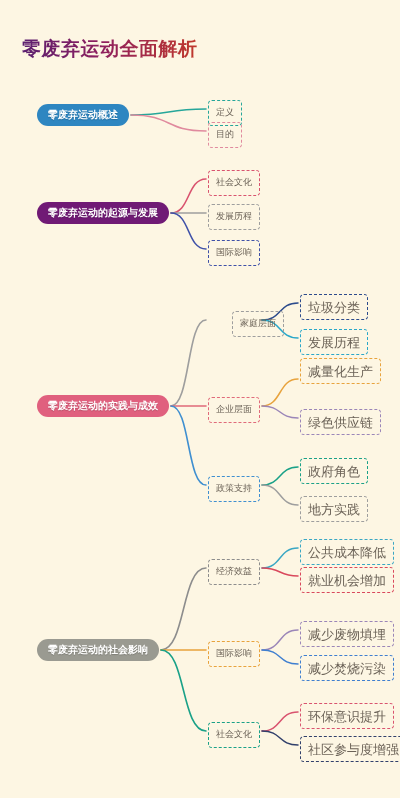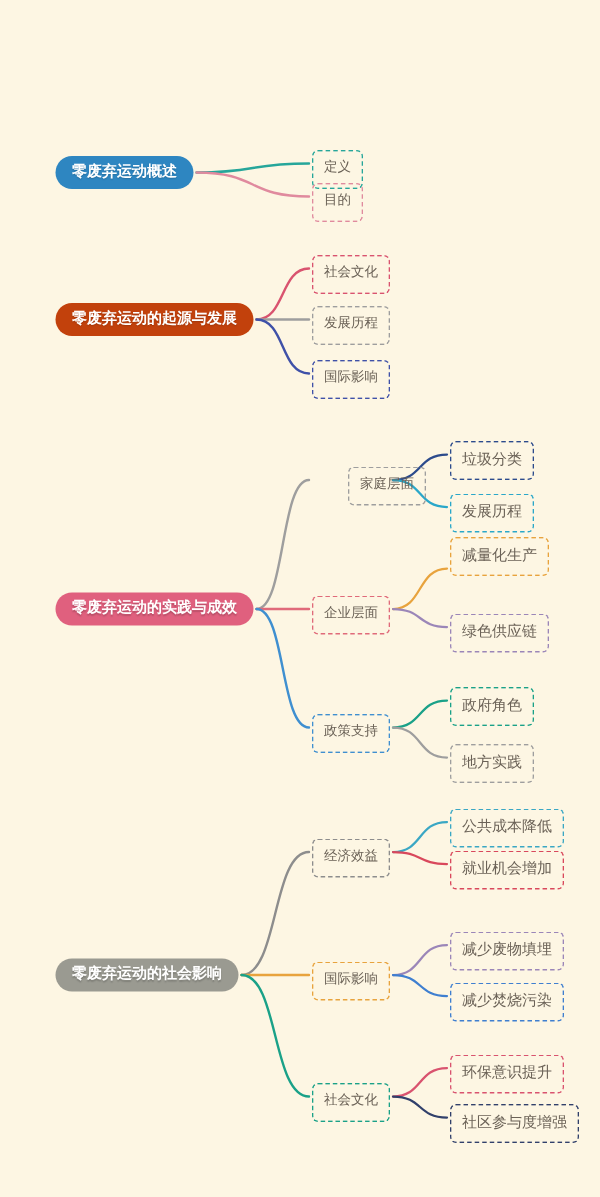--- a/index.html
+++ b/index.html
@@ -50,27 +50,28 @@
   
   .n2,.n3{
     height:19px;
     border-radius:4px;
     border:1.4px dashed;
     background:transparent;
     font-size:9px;
     padding:12px 7px;
     color:#6b6257;
   }
-  .n3{height:18px;font-size:10px;}
+  .n3{height:18px;font-size:13px;}
 </style>
 </head>
 <body>
 
 <div id="canvas">
 
+  <div class="title">零废弃运动全面解析</div>
 
   <svg class="links" id="links" viewBox="0 0 400 798" xmlns="http://www.w3.org/2000/svg">
     <defs>
       <linearGradient id="trunkgrad" x1="0" y1="0" x2="0" y2="1">
         <stop offset="0%" stop-color="#2e86c1"></stop>
         <stop offset="23%" stop-color="#27ae94"></stop>
         <stop offset="55%" stop-color="#d94f7c"></stop>
         <stop offset="72%" stop-color="#b08090"></stop>
         <stop offset="85%" stop-color="#9e9e9e"></stop>
         <stop offset="100%" stop-color="#9e9e9e"></stop>
@@ -99,21 +100,21 @@
       <path d="M262,650 C281.8,650 278.2,664 298,664" stroke="#3f7fd0" stroke-width="1.5" fill="none" stroke-linecap="round"></path>
       <path d="M161,650 C185.75,650 181.25,731 206,731" stroke="#1aa188" stroke-width="1.6" fill="none" stroke-linecap="round"></path>
       <path d="M262,731 C281.8,731 278.2,712 298,712" stroke="#d9536f" stroke-width="1.5" fill="none" stroke-linecap="round"></path>
       <path d="M262,731 C281.8,731 278.2,745 298,745" stroke="#31406b" stroke-width="1.5" fill="none" stroke-linecap="round"></path>
     </svg>
 
   <div id="nodes">
       <div class="node n1" style="left: 37px; background: rgb(46, 134, 193); top: 104px;">零废弃运动概述</div>
       <div class="node n2" style="left: 208px; border-color: rgb(38, 166, 154); top: 99.5px;">定义</div>
       <div class="node n2" style="left: 208px; border-color: rgb(224, 138, 158); top: 121.5px;">目的</div>
-      <div class="node n1" style="left: 37px; background: #c2410c; top: 202px;">零废弃运动的起源与发展</div>
+      <div class="node n1" style="left: 37px; background: #701a75; top: 202px;">零废弃运动的起源与发展</div>
       <div class="node n2" style="left: 208px; border-color: rgb(217, 83, 111); top: 169.5px;">社会文化</div>
       <div class="node n2" style="left: 208px; border-color: rgb(158, 158, 158); top: 203.5px;">发展历程</div>
       <div class="node n2" style="left: 208px; border-color: rgb(63, 81, 168); top: 239.5px;">国际影响</div>
       <div class="node n1" style="left: 37px; background: rgb(224, 96, 126); top: 395px;">零废弃运动的实践与成效</div>
       <div class="node n2" style="left: 208px; border-color: rgb(158, 158, 158); top: 310.5px; margin-left: 24px;">家庭层面</div>
       <div class="node n3" style="left: 300px; border-color: rgb(44, 75, 140); top: 294px;">垃圾分类</div>
       <div class="node n3" style="left: 300px; border-color: rgb(42, 167, 201); top: 329px;">发展历程</div>
       <div class="node n2" style="left: 208px; border-color: rgb(224, 106, 122); top: 396.5px;">企业层面</div>
       <div class="node n3" style="left: 300px; border-color: rgb(232, 163, 61); top: 358px;">减量化生产</div>
       <div class="node n3" style="left: 300px; border-color: rgb(155, 134, 184); top: 409px;">绿色供应链</div>

